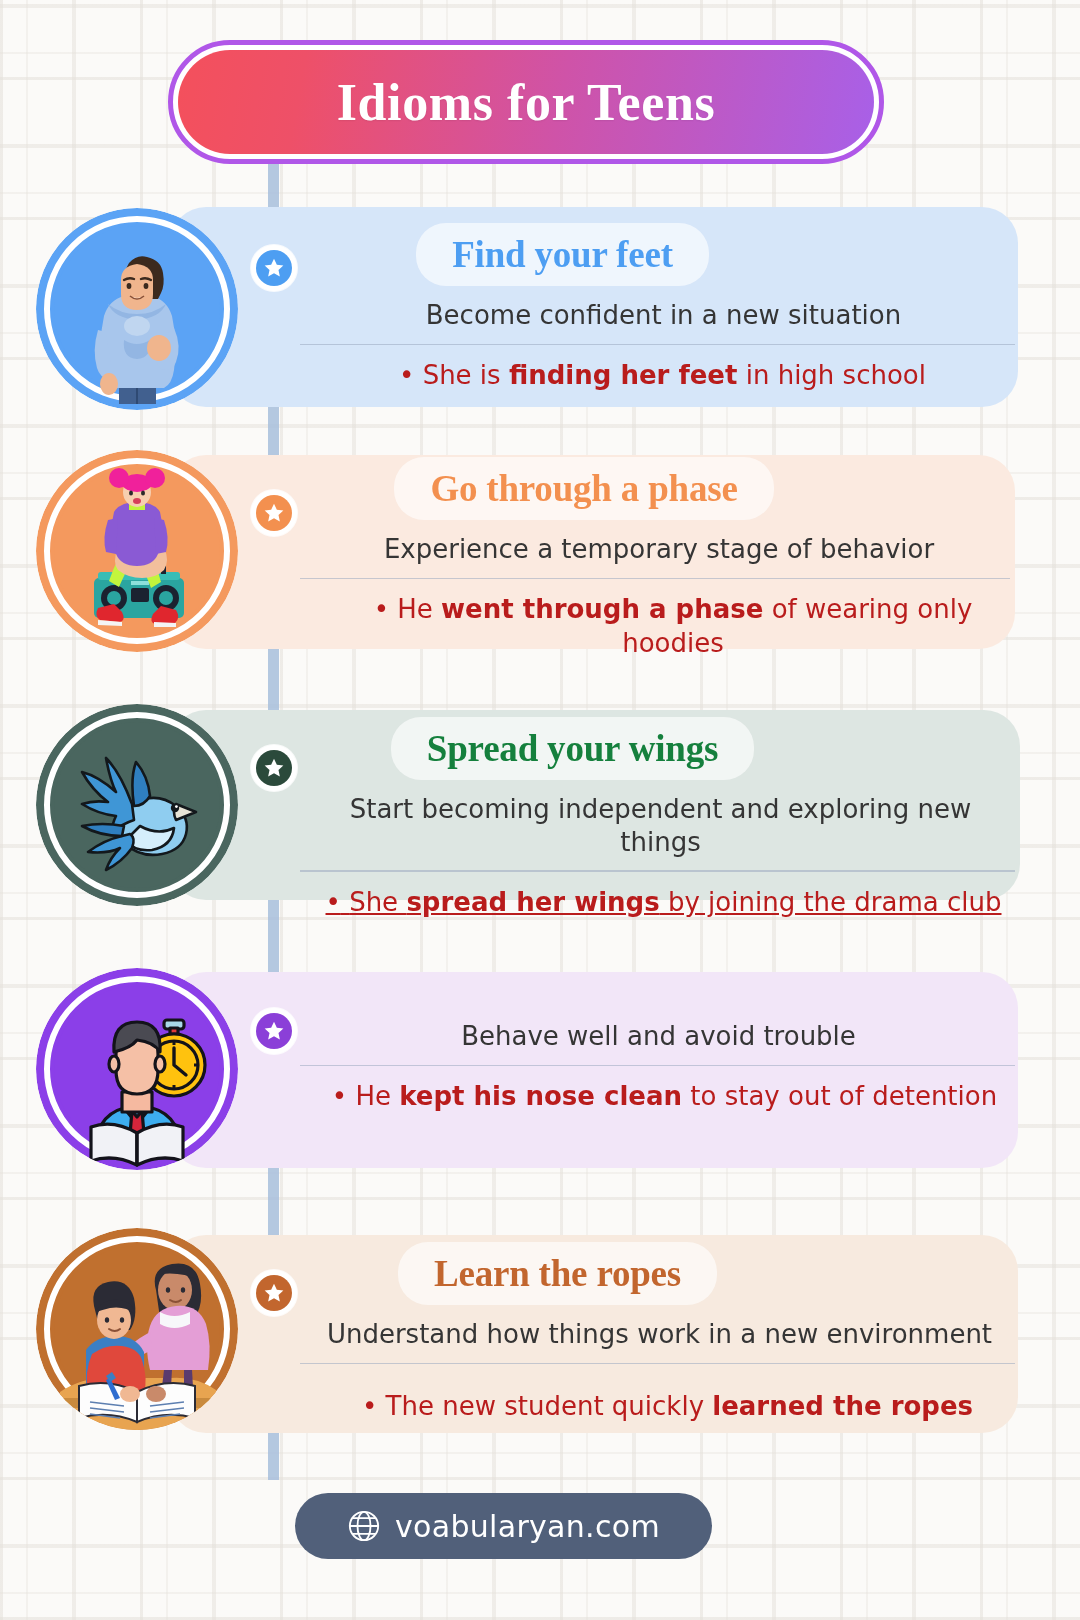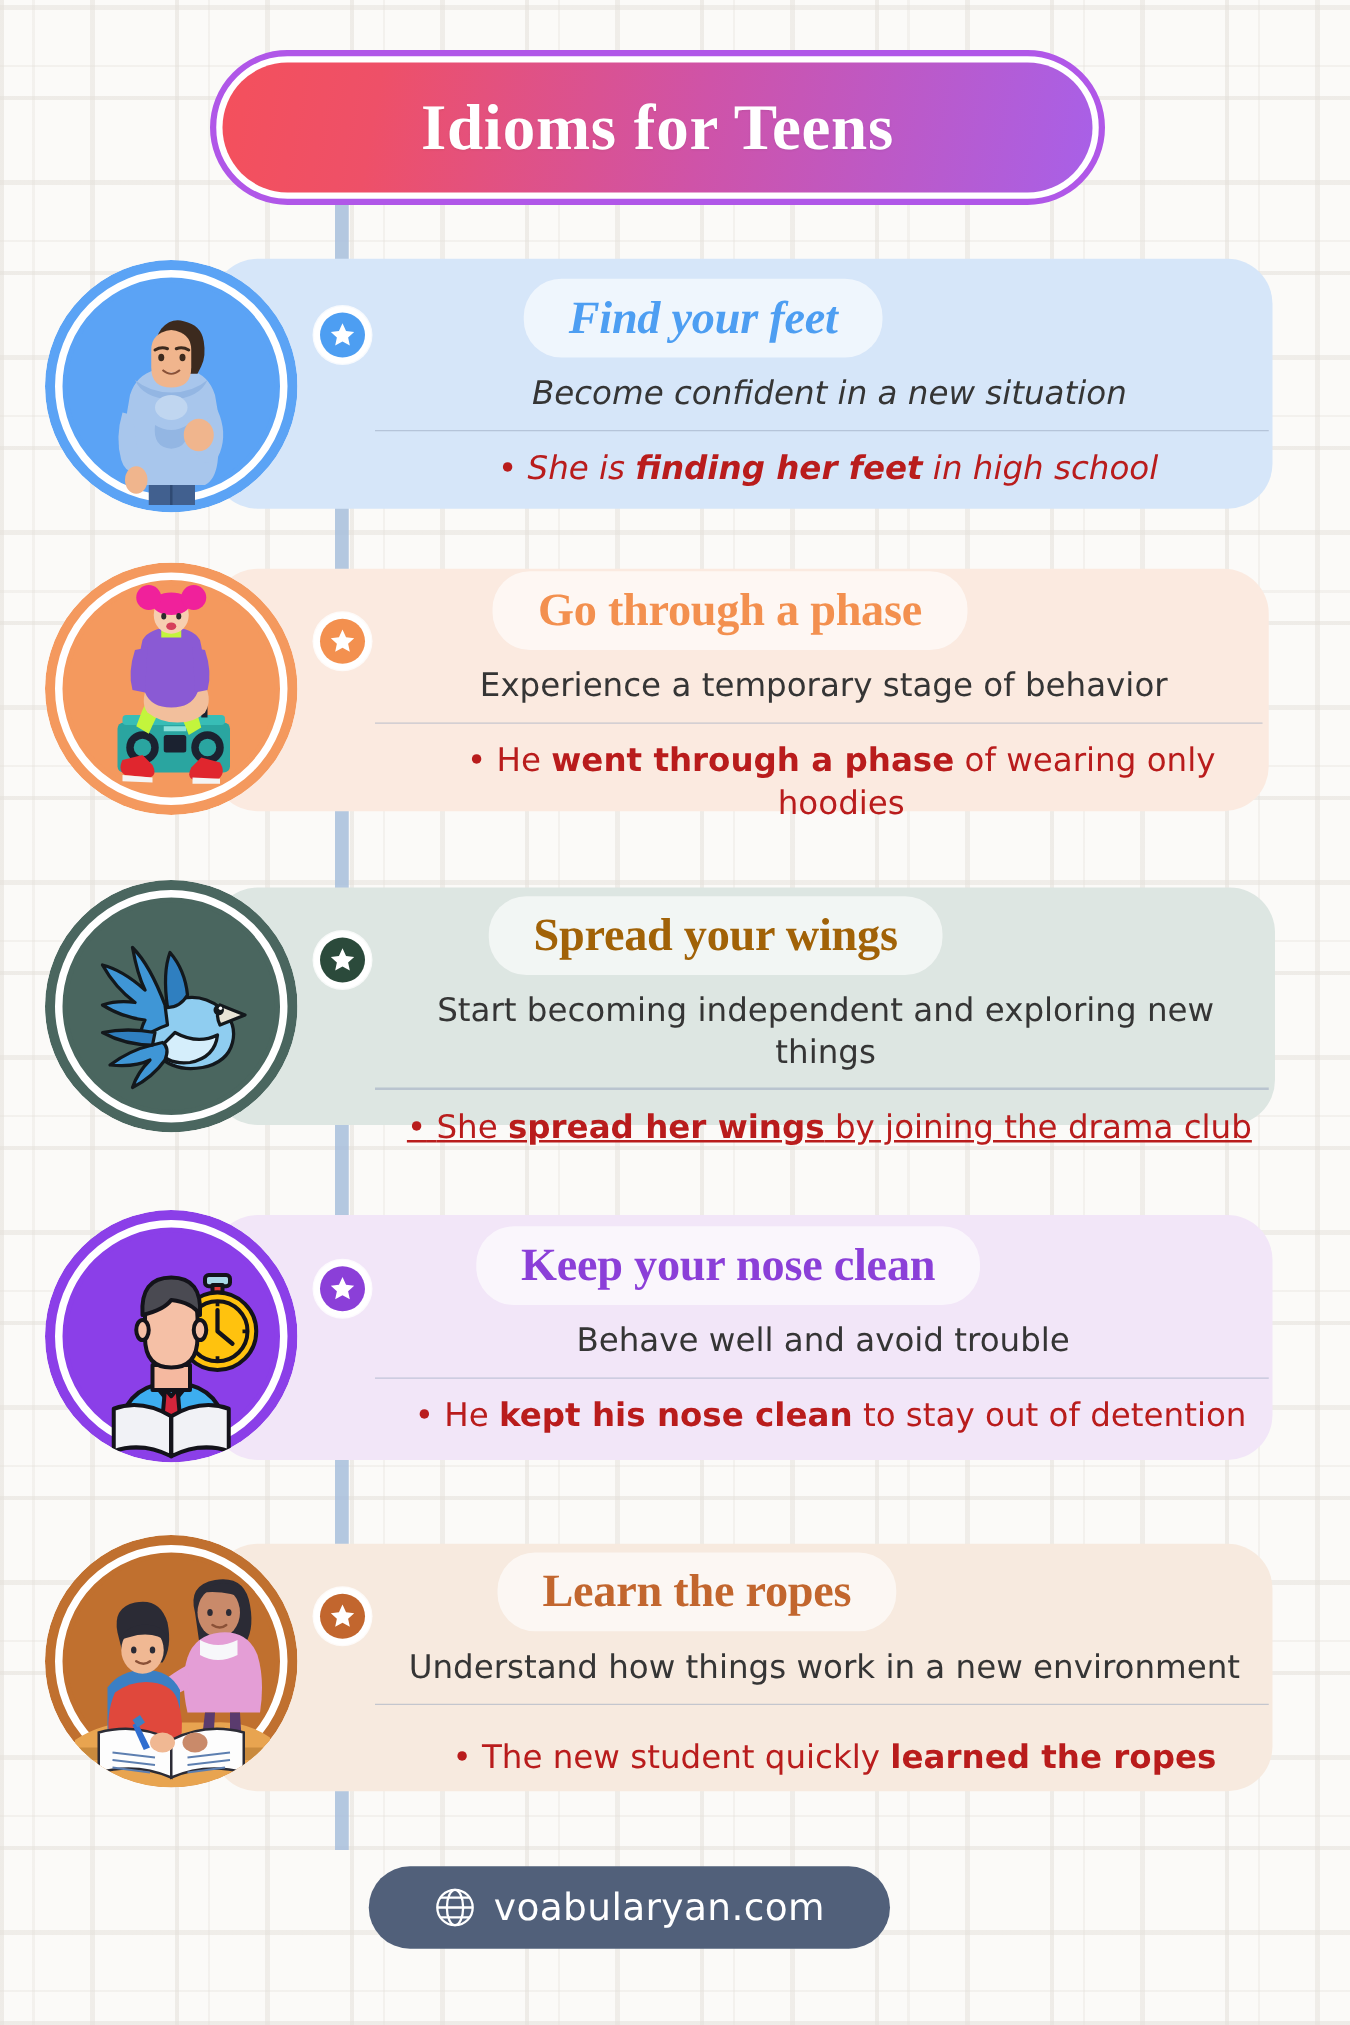--- a/index.html
+++ b/index.html
@@ -241,21 +241,21 @@
     </g>
   </svg>
 </div>
 <div class="star-badge" style="top:245px;">
   <div class="inner" style="background:#4d9ef2;">
     <svg viewBox="0 0 24 24">
         <path d="M12 1.8l3.1 6.7 7.1.8-5.3 4.9 1.5 7-6.4-3.6-6.4 3.6 1.5-7-5.3-4.9 7.1-.8z" fill="#ffffff"></path>
       </svg>
   </div>
 </div>
-<div class="content" style="left:300px; top:236px; width:715px;font-style:italic;">
+<div class="content" style="left:300px; top:236px; width:715px;">
   <div class="idiom-title-wrap" style="margin-left:-190px;">
     <span class="idiom-title-pill"></span>
     <span class="idiom-title" style="color:#4d9ef2;">Find your feet</span>
   </div>
   <div class="meaning" style="margin-left:12px;">Become confident in a new situation</div>
   <div class="divider"></div>
   <div class="example" style="margin-left:10px;">
     <span class="bullet">•</span>
     <span>She is </span><b>finding her feet</b><span> in high school</span>
   </div>
@@ -340,21 +340,21 @@
 <div class="star-badge" style="top:745px;">
   <div class="inner" style="background:#2b4a3b;">
     <svg viewBox="0 0 24 24">
         <path d="M12 1.8l3.1 6.7 7.1.8-5.3 4.9 1.5 7-6.4-3.6-6.4 3.6 1.5-7-5.3-4.9 7.1-.8z" fill="#ffffff"></path>
       </svg>
   </div>
 </div>
 <div class="content" style="left:300px; top:730px; width:715px;">
   <div class="idiom-title-wrap" style="margin-left:-170px;">
     <span class="idiom-title-pill"></span>
-    <span class="idiom-title" style="color:#a16207;">Spread your wings</span>
+    <span class="idiom-title" style="color:#15803d;">Spread your wings</span>
   </div>
   <div class="meaning" style="margin-left:6px;">Start becoming independent and exploring new things</div>
   <div class="divider"></div>
   <div class="example" style="margin-left:12px;text-decoration:underline;">
     <span class="bullet">•</span>
     <span>She </span><b>spread her wings</b><span> by joining the drama club</span>
   </div>
 </div>
 
 <div class="card-bg" style="top:972px; width:848px; height:196px; background:#f2e6f8;"></div>
@@ -385,24 +385,20 @@
   </svg>
 </div>
 <div class="star-badge" style="top:1008px;">
   <div class="inner" style="background:#8b3fd8;">
     <svg viewBox="0 0 24 24">
         <path d="M12 1.8l3.1 6.7 7.1.8-5.3 4.9 1.5 7-6.4-3.6-6.4 3.6 1.5-7-5.3-4.9 7.1-.8z" fill="#ffffff"></path>
       </svg>
   </div>
 </div>
 <div class="content" style="left:300px; top:994px; width:715px;">
-  <div class="idiom-title-wrap" style="margin-left:-150px;">
-    <span class="idiom-title-pill"></span>
-    <span class="idiom-title" style="color:#8b3fd8;">Keep your nose clean</span>
-  </div>
   <div class="meaning" style="margin-left:2px;">Behave well and avoid trouble</div>
   <div class="divider"></div>
   <div class="example" style="margin-left:14px;">
     <span class="bullet">•</span>
     <span>He </span><b>kept his nose clean</b><span> to stay out of detention</span>
   </div>
 </div>
 
 <div class="card-bg" style="top:1235px; width:848px; height:198px; background:#f7eadf;"></div>
 <div class="avatar" style="top:1228px;">

